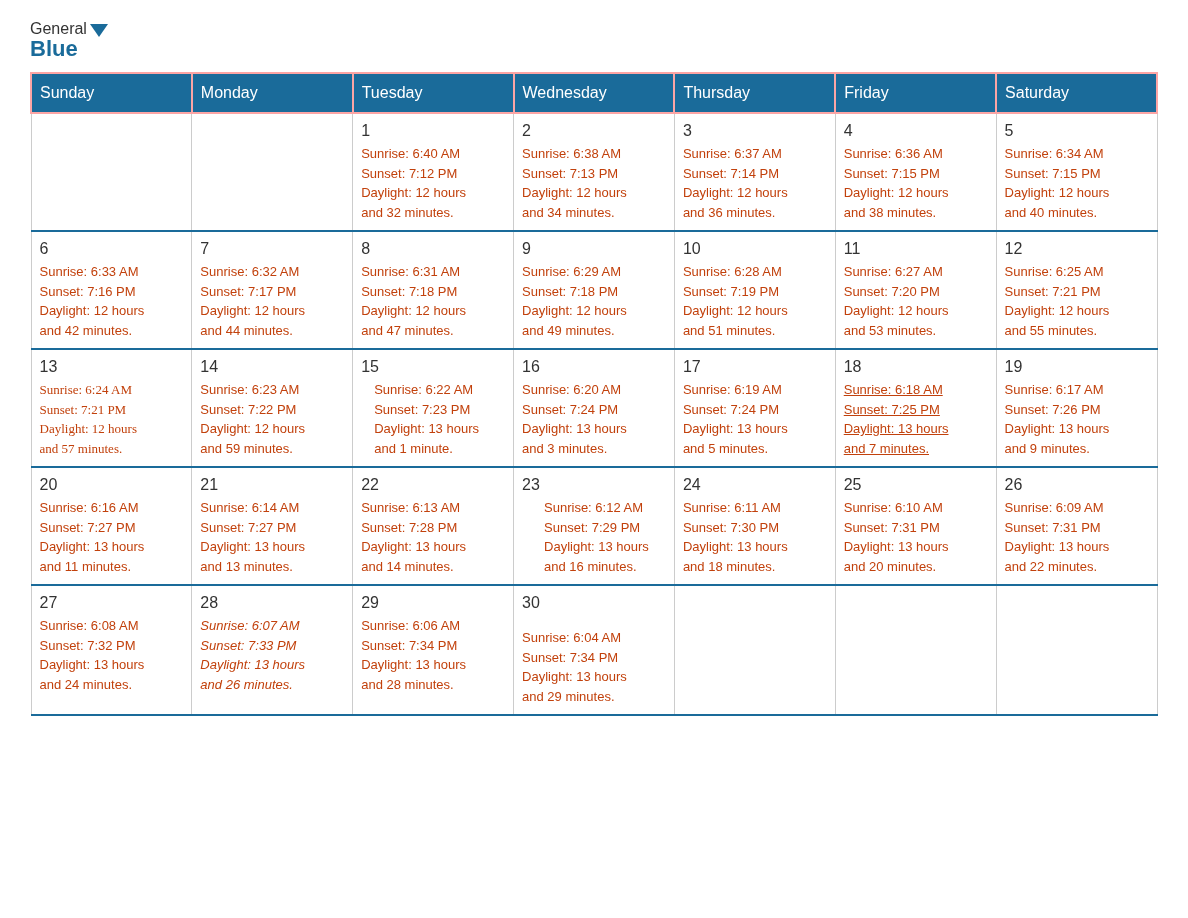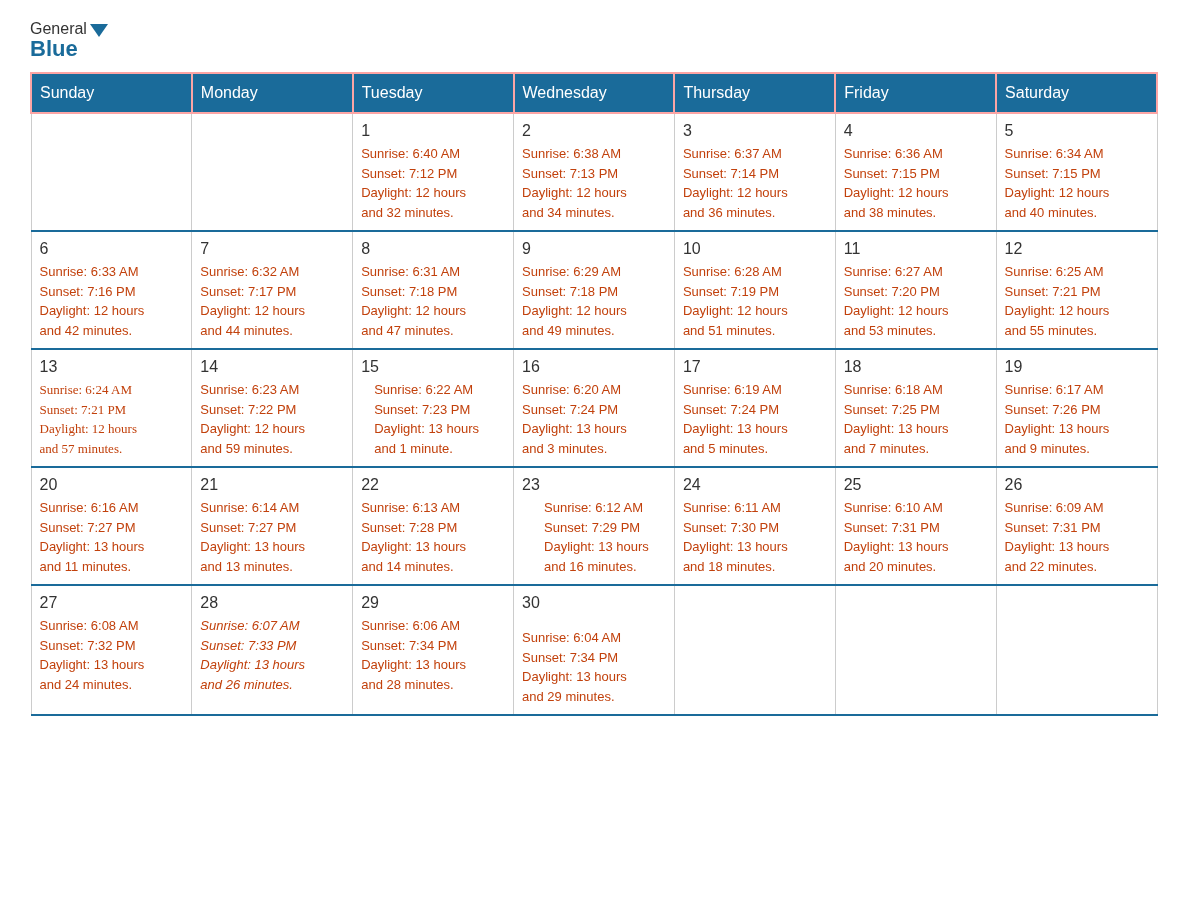--- a/index.html
+++ b/index.html
@@ -260,21 +260,21 @@
         </td>
         <td>
           <span class="day-number">17</span>
           <div class="day-info" style="white-space: pre-line;">Sunrise: 6:19 AM
 Sunset: 7:24 PM
 Daylight: 13 hours
 and 5 minutes.</div>
         </td>
         <td>
           <span class="day-number">18</span>
-          <div class="day-info" style="white-space: pre-line;">Sunrise: 6:18 AM
+          <div class="day-info" style="white-space: pre-line; text-decoration: underline;">Sunrise: 6:18 AM
 Sunset: 7:25 PM
 Daylight: 13 hours
 and 7 minutes.</div>
         </td>
         <td>
           <span class="day-number">19</span>
           <div class="day-info" style="white-space: pre-line;">Sunrise: 6:17 AM
 Sunset: 7:26 PM
 Daylight: 13 hours
 and 9 minutes.</div>

